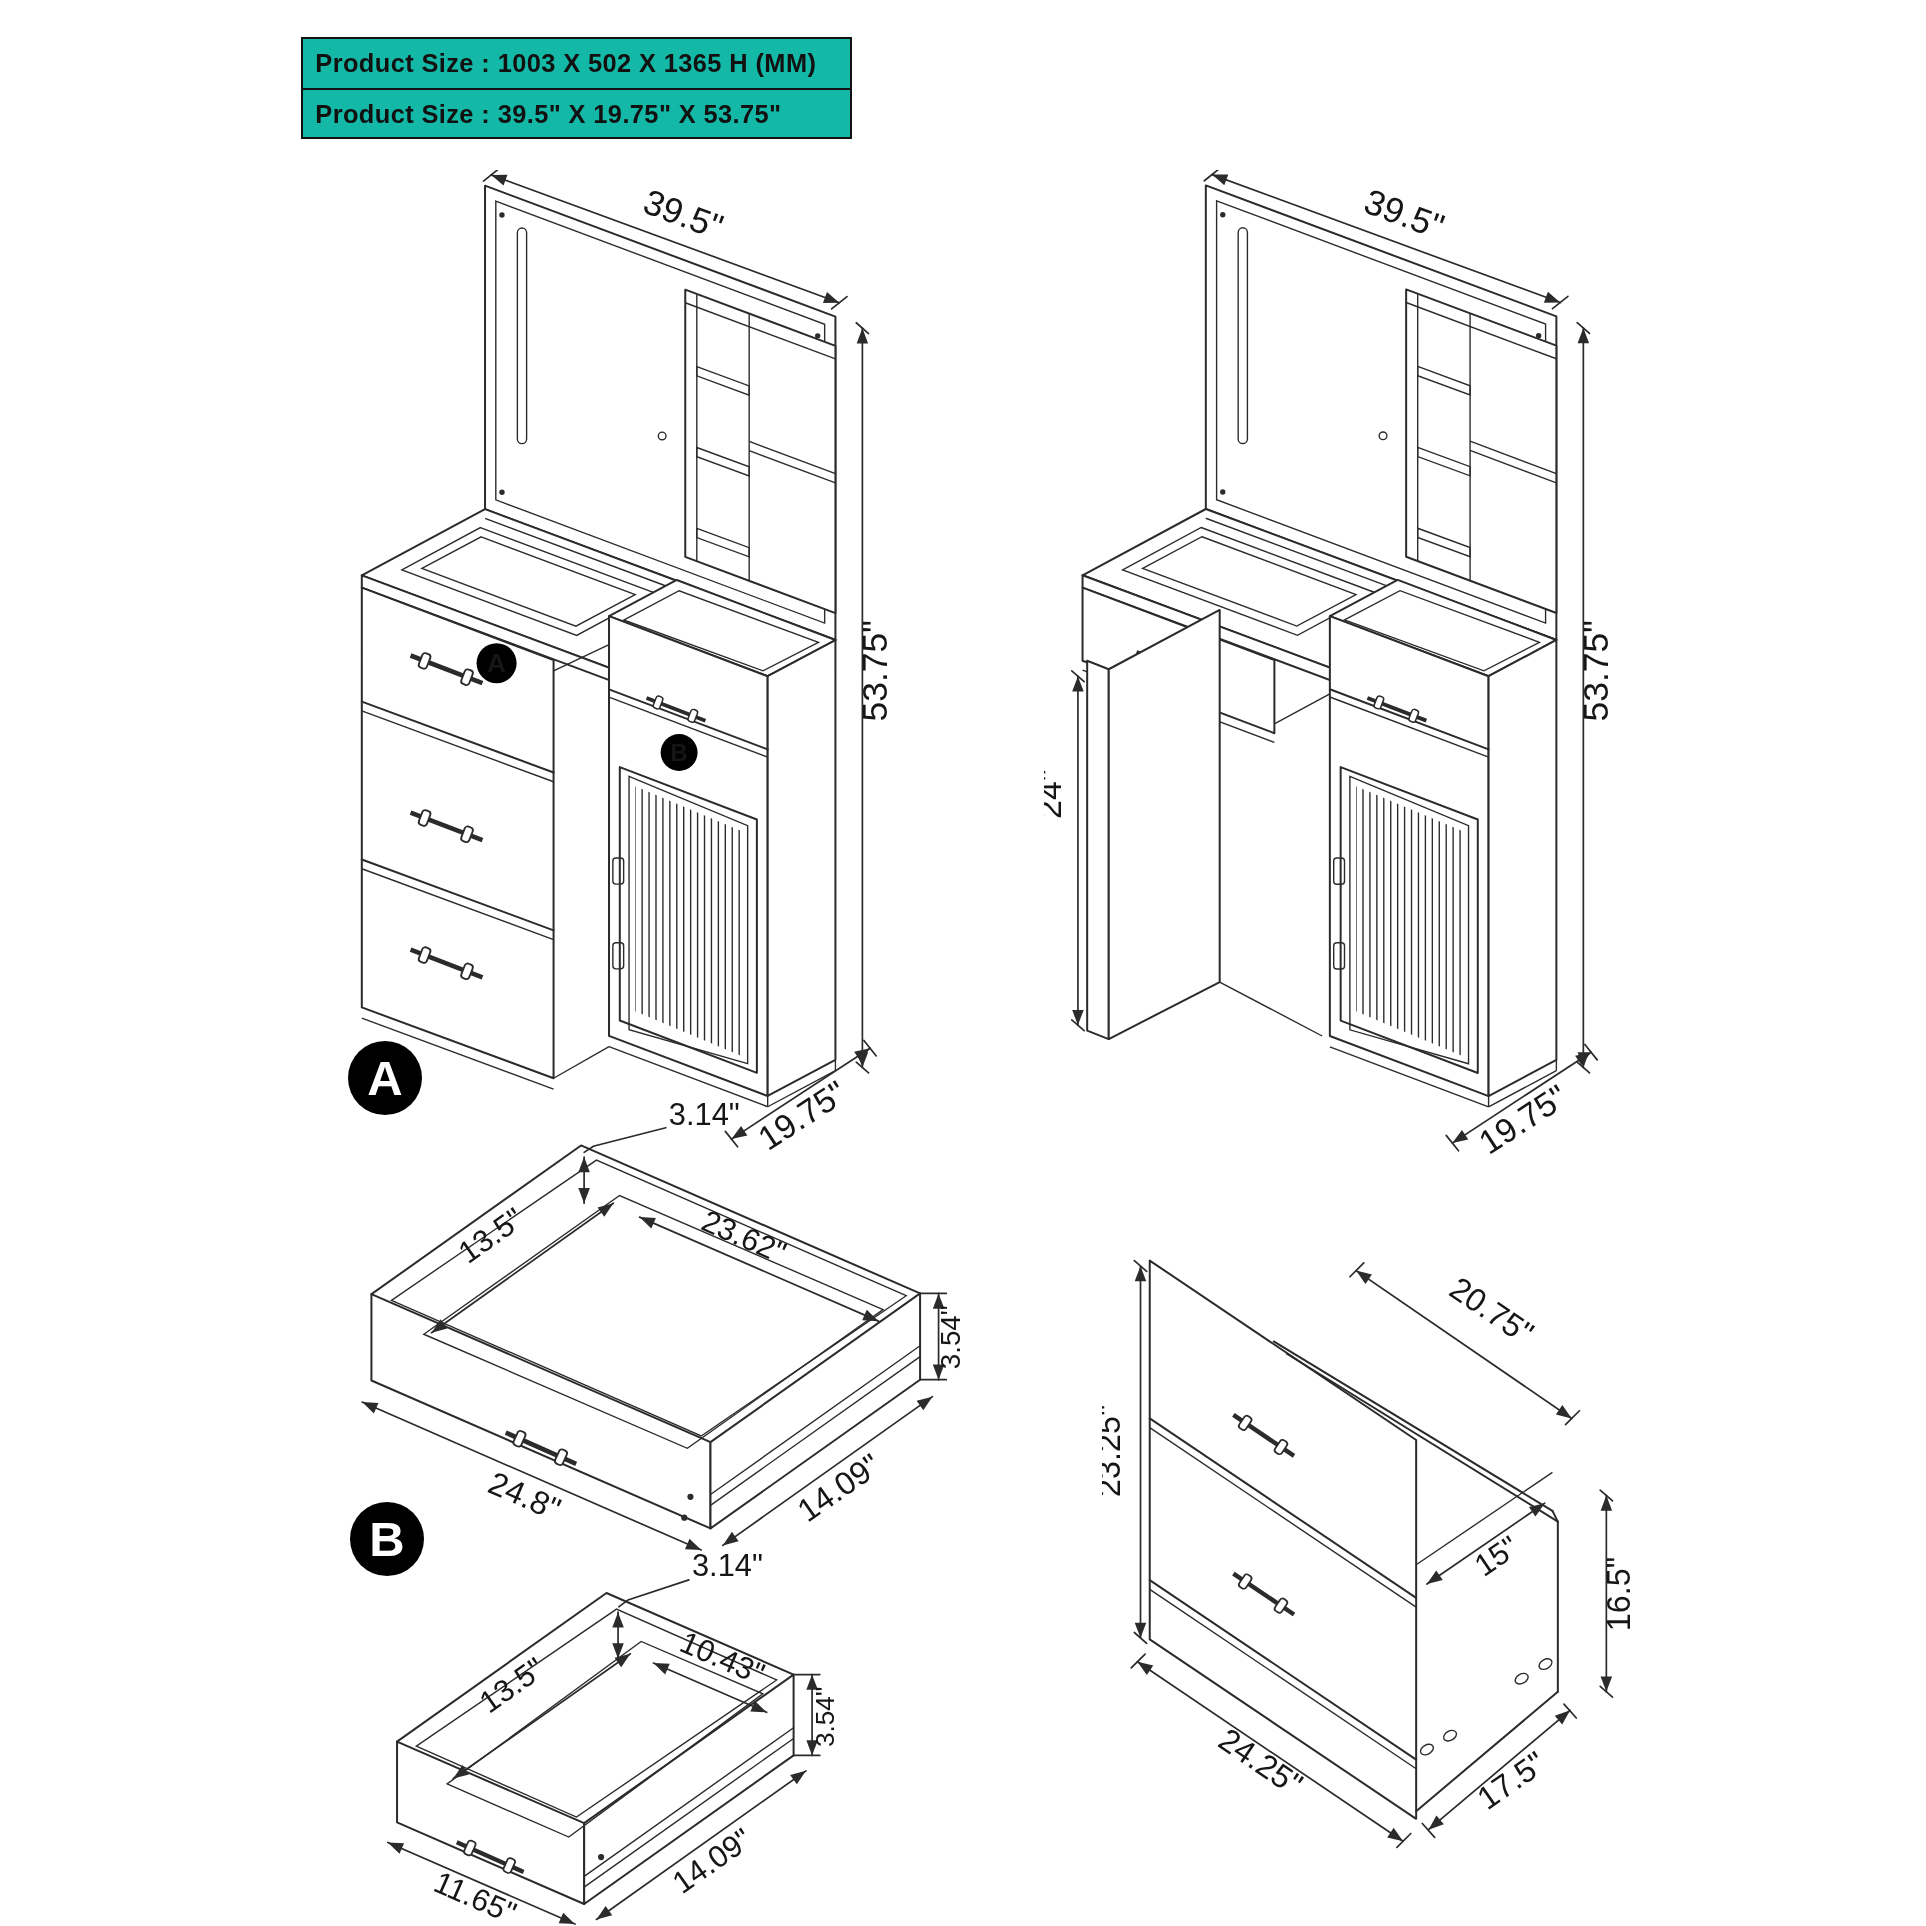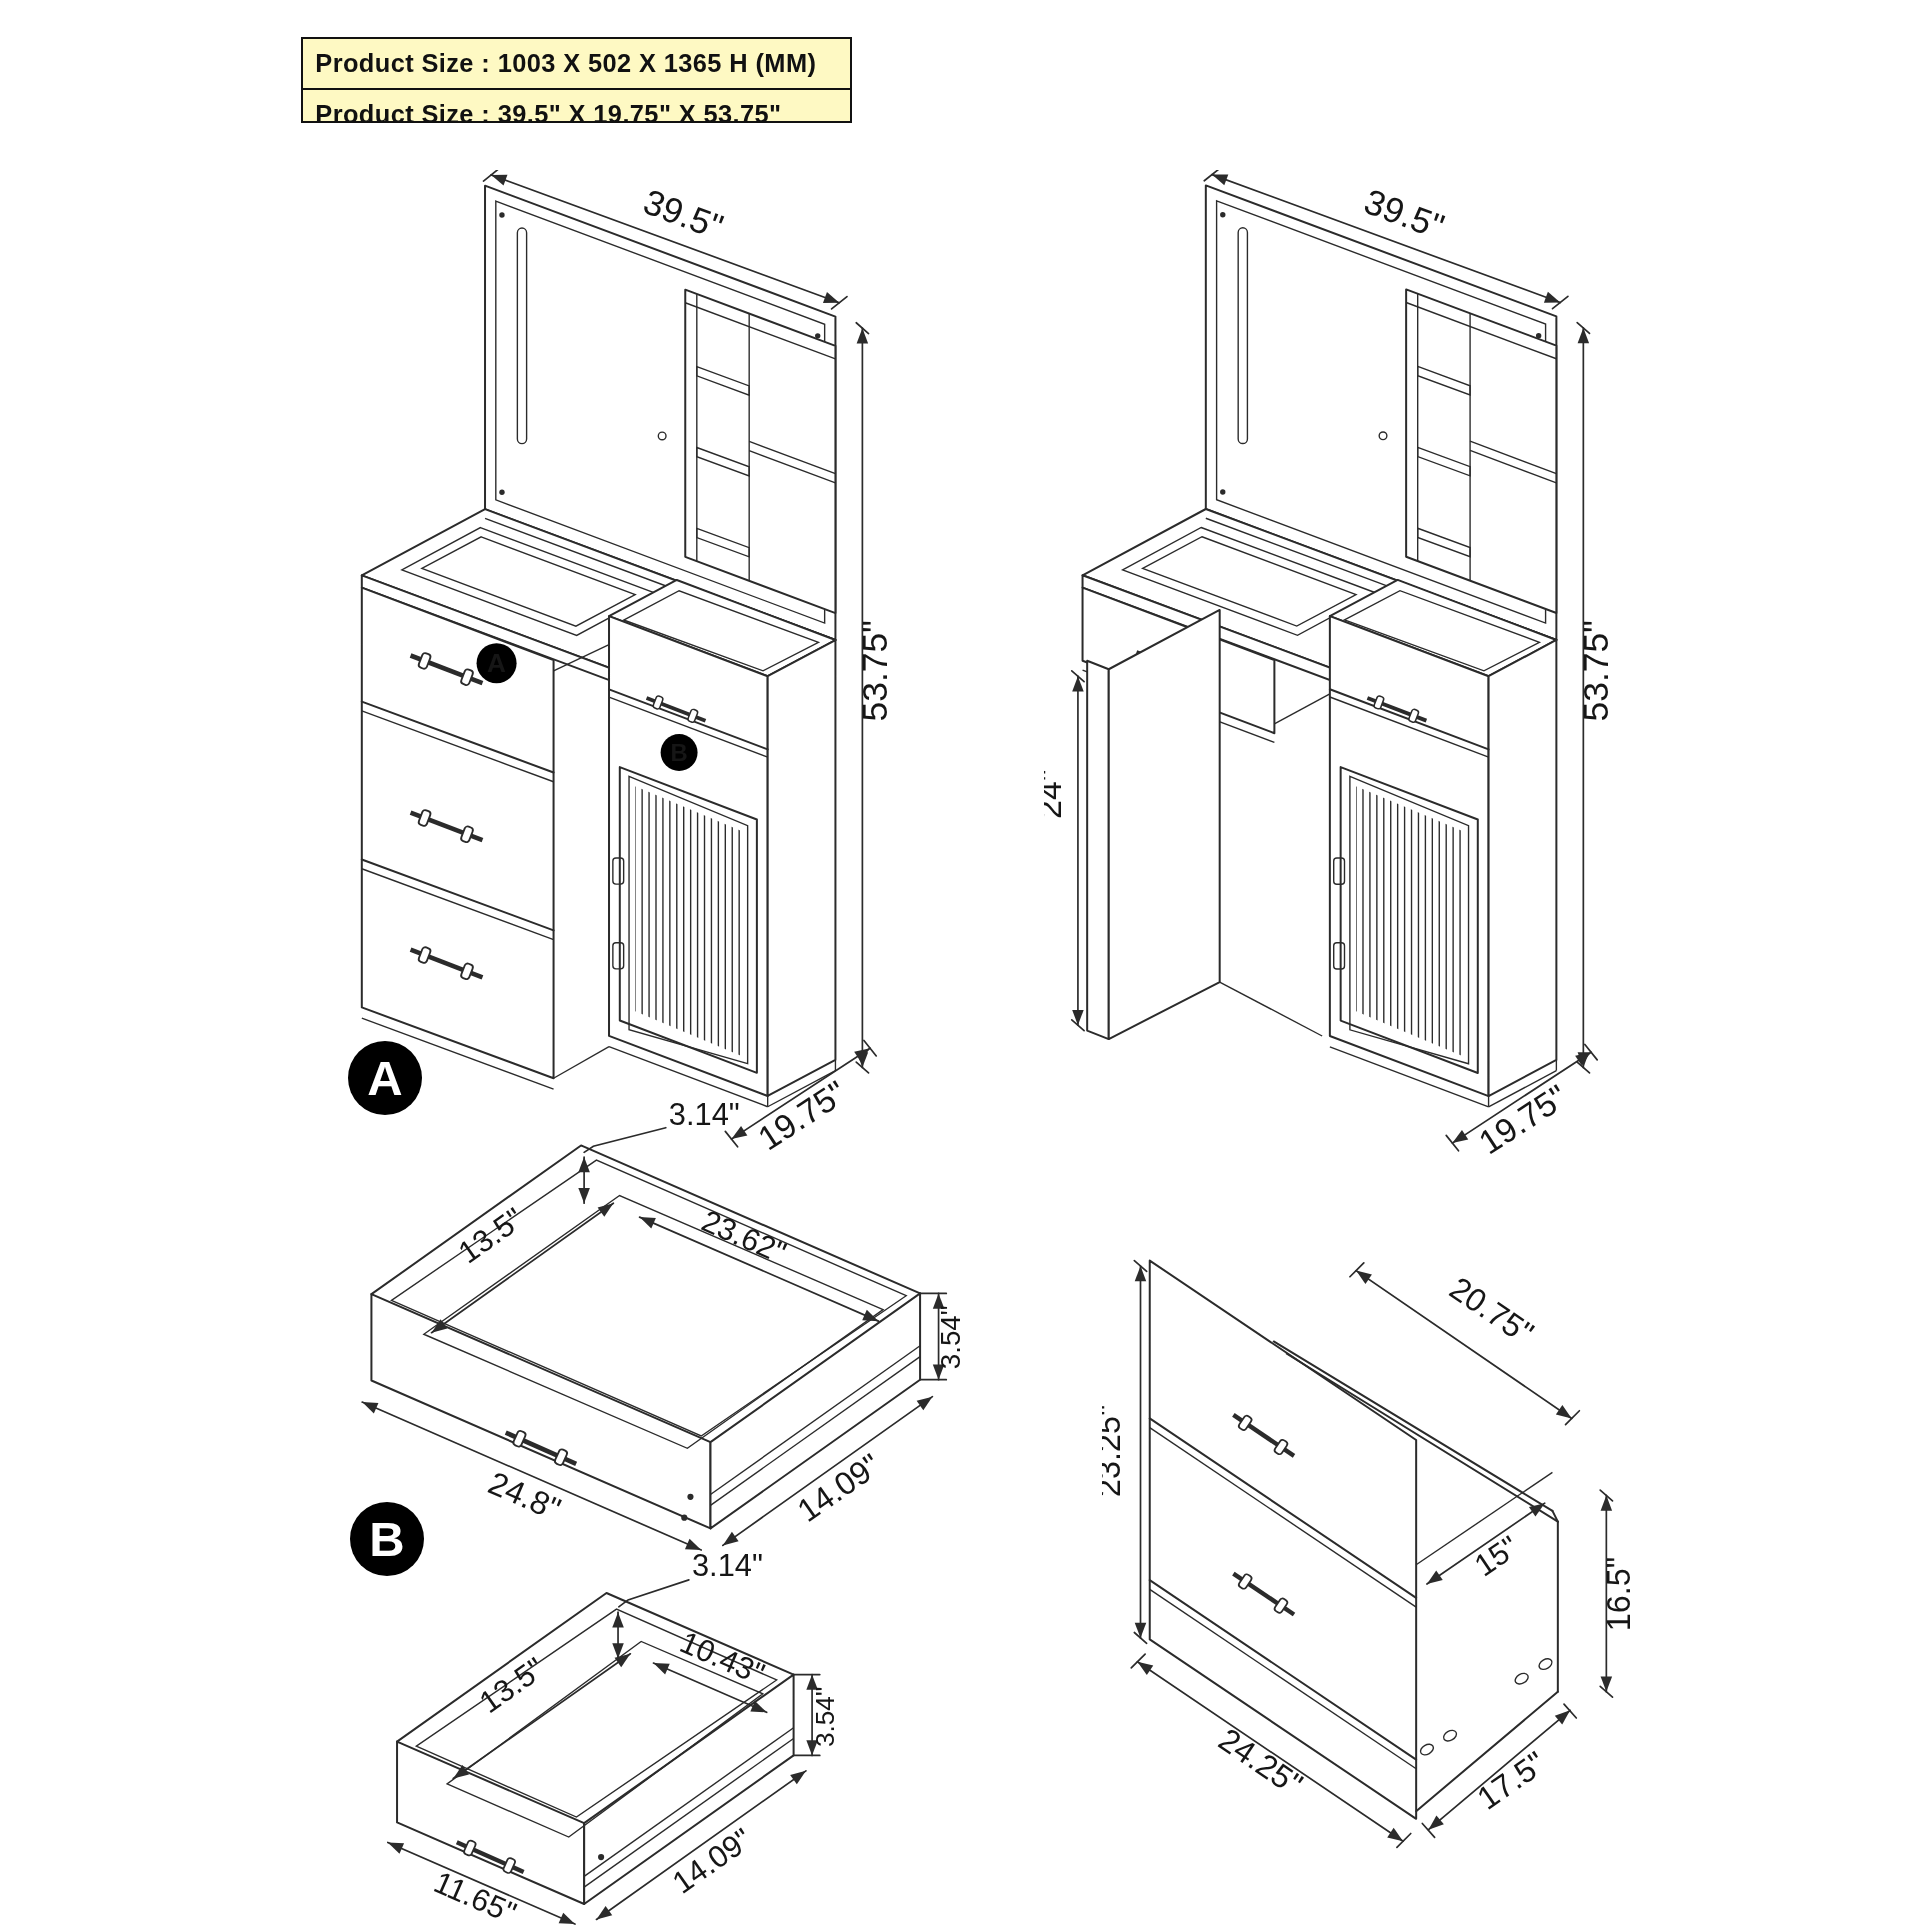--- a/index.html
+++ b/index.html
@@ -6,22 +6,22 @@
   #canvas{position:relative;width:1926px;height:1926px;background:#ffffff;overflow:hidden;
           font-family:"Liberation Sans",sans-serif;}
   .fig{position:absolute;}
   
   .ln{fill:none;stroke:#2b2b2b;stroke-width:2.6;stroke-linejoin:round;stroke-linecap:round;}
   .wf{fill:#ffffff;stroke:#2b2b2b;stroke-width:2.6;stroke-linejoin:round;}
   .thin{fill:none;stroke:#2b2b2b;stroke-width:1.8;}
   .dim{fill:none;stroke:#2b2b2b;stroke-width:2.2;stroke-linecap:round;}
   .dtx{fill:#161616;}
   
-  #titlebox{position:absolute;left:301px;top:37px;width:551px;height:86px;
-            border:2.3px solid #111;background:#fef9c3;box-sizing:border-box;}
+  #titlebox{position:absolute;left:301px;top:37px;width:551px;height:102px;
+            border:2.3px solid #111;background:#14b8a6;box-sizing:border-box;}
   #titlebox .row{height:49px;display:flex;align-items:center;padding-left:12.3px;
                  font-weight:bold;font-size:25.4px;color:#111;letter-spacing:0.4px;white-space:nowrap;}
   #titlebox .row:first-child{border-bottom:2.3px solid #111;}
   
   .bigbadge{position:absolute;width:74px;height:74px;border-radius:50%;background:#000;
             color:#fff;display:flex;align-items:center;justify-content:center;
             font-size:49px;font-weight:bold;}
 </style>
 </head>
 <body>

